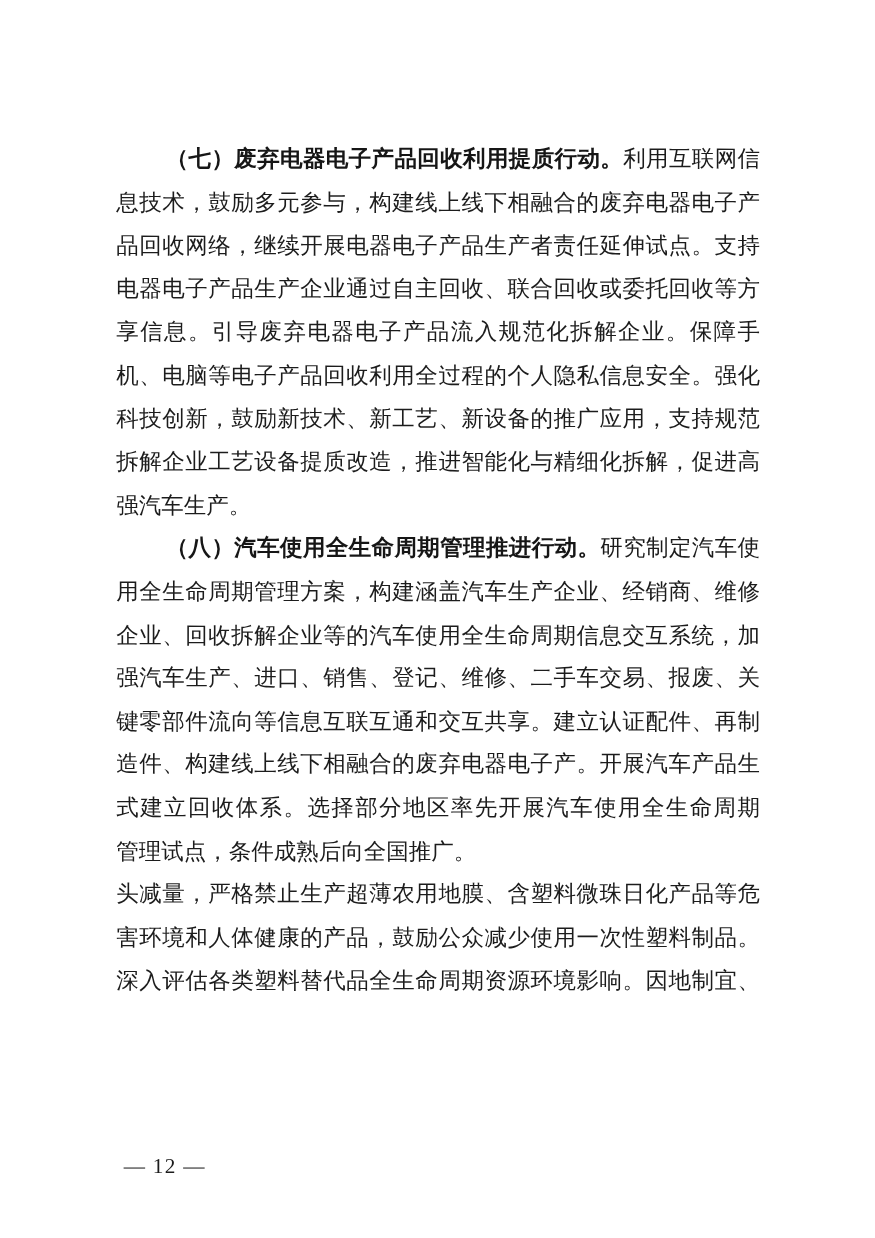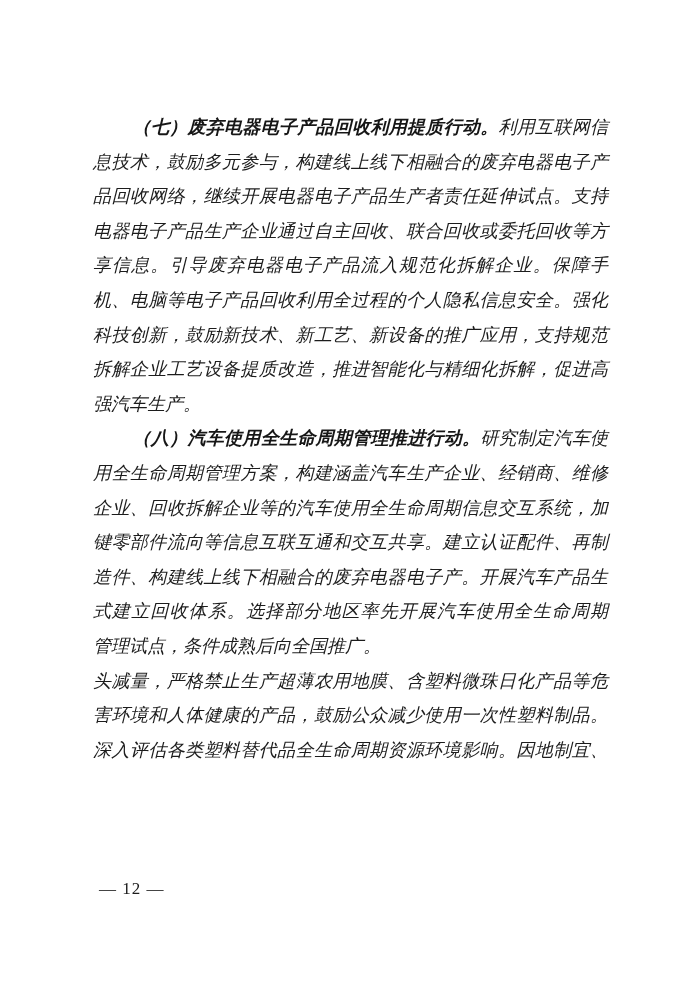--- a/index.html
+++ b/index.html
@@ -14,21 +14,20 @@
     background: #ffffff;
     overflow: hidden;
     font-family: "Liberation Serif", "DejaVu Serif", serif;
     color: #1c1c1c;
   }
   .content {
     position: absolute;
     left: 93px;
     top: 110px;
     width: 515px;
-    font-style: italic;
   }
   .line {
     font-size: 18px;
     line-height: 34.6px;
     height: 34.6px;
     text-align: justify;
     text-align-last: justify;
     white-space: nowrap-off;
     letter-spacing: 0px;
   }
@@ -38,21 +37,21 @@
   .line.last {
     text-align-last: left;
   }
   .lead {
     font-weight: 700;
     color: #161616;
   }
   .page-number {
     position: absolute;
     left: 99px;
-    top: 876px;
+    top: 920px;
     font-size: 17px;
     line-height: 26px;
     color: #1c1c1c;
     letter-spacing: 1px;
   }
 </style>
 </head>
 <body>
 
 <div class="page">
@@ -67,20 +66,21 @@
       <div class="line">机、电脑等电子产品回收利用全过程的个人隐私信息安全。强化</div>
       <div class="line">科技创新，鼓励新技术、新工艺、新设备的推广应用，支持规范</div>
       <div class="line">拆解企业工艺设备提质改造，推进智能化与精细化拆解，促进高</div>
       <div class="line last">强汽车生产。</div>
     </div>
 
     <div>
       <div class="line first"><span class="lead">（八）汽车使用全生命周期管理推进行动。</span><span>研究制定汽车使</span></div>
       <div class="line">用全生命周期管理方案，构建涵盖汽车生产企业、经销商、维修</div>
       <div class="line">企业、回收拆解企业等的汽车使用全生命周期信息交互系统，加</div>
+      <div class="line">强汽车生产、进口、销售、登记、维修、二手车交易、报废、关</div>
       <div class="line">键零部件流向等信息互联互通和交互共享。建立认证配件、再制</div>
       <div class="line">造件、构建线上线下相融合的废弃电器电子产。开展汽车产品生</div>
       <div class="line">式建立回收体系。选择部分地区率先开展汽车使用全生命周期</div>
       <div class="line last">管理试点，条件成熟后向全国推广。</div>
     </div>
 
     <div>
       <div class="line">头减量，严格禁止生产超薄农用地膜、含塑料微珠日化产品等危</div>
       <div class="line">害环境和人体健康的产品，鼓励公众减少使用一次性塑料制品。</div>
       <div class="line">深入评估各类塑料替代品全生命周期资源环境影响。因地制宜、</div>

